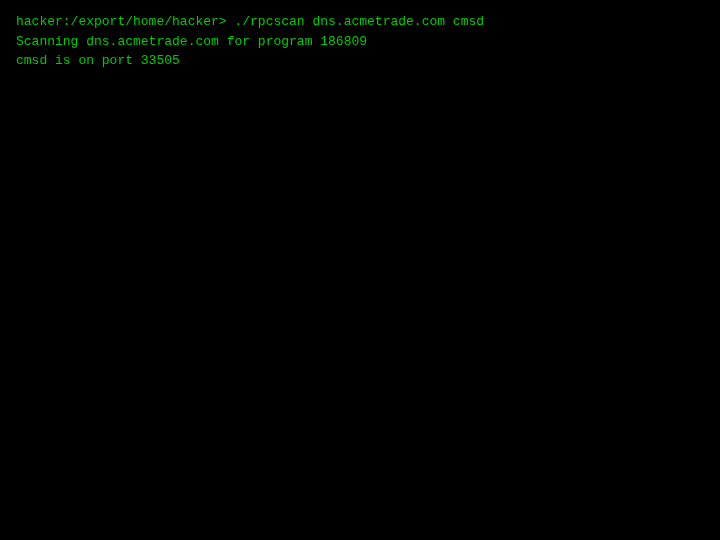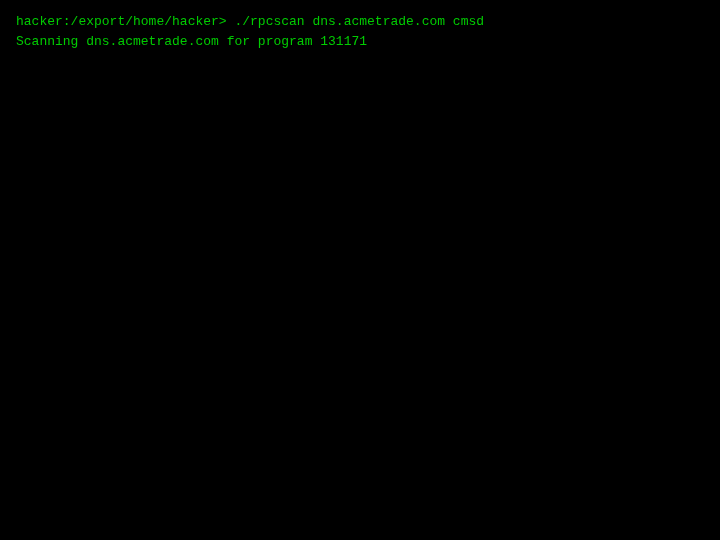--- a/index.html
+++ b/index.html
@@ -28,14 +28,15 @@
       line-height: 1.5;
       white-space: pre;
       color: #00cc00;
     }
   </style>
 </head>
 <body>
 
 <div class="terminal">
   <div class="terminal-line">hacker:/export/home/hacker&gt; ./rpcscan dns.acmetrade.com cmsd</div>
-  <div class="terminal-line">Scanning dns.acmetrade.com for program 131171</div>
+  <div class="terminal-line">Scanning dns.acmetrade.com for program 186809</div>
+  <div class="terminal-line">cmsd is on port 33505</div>
 </div>
 
 </body></html>

